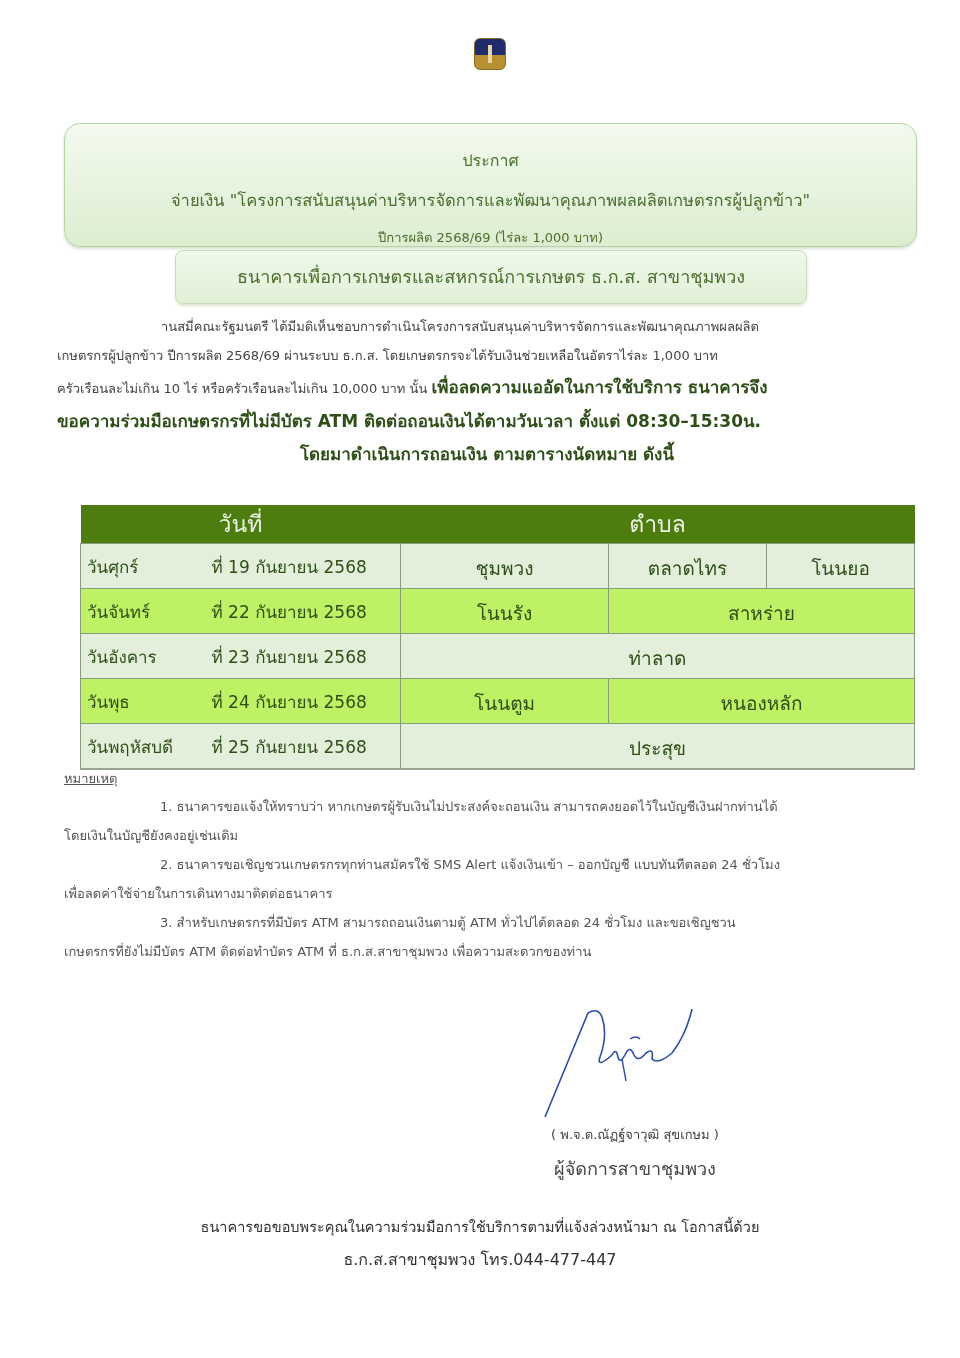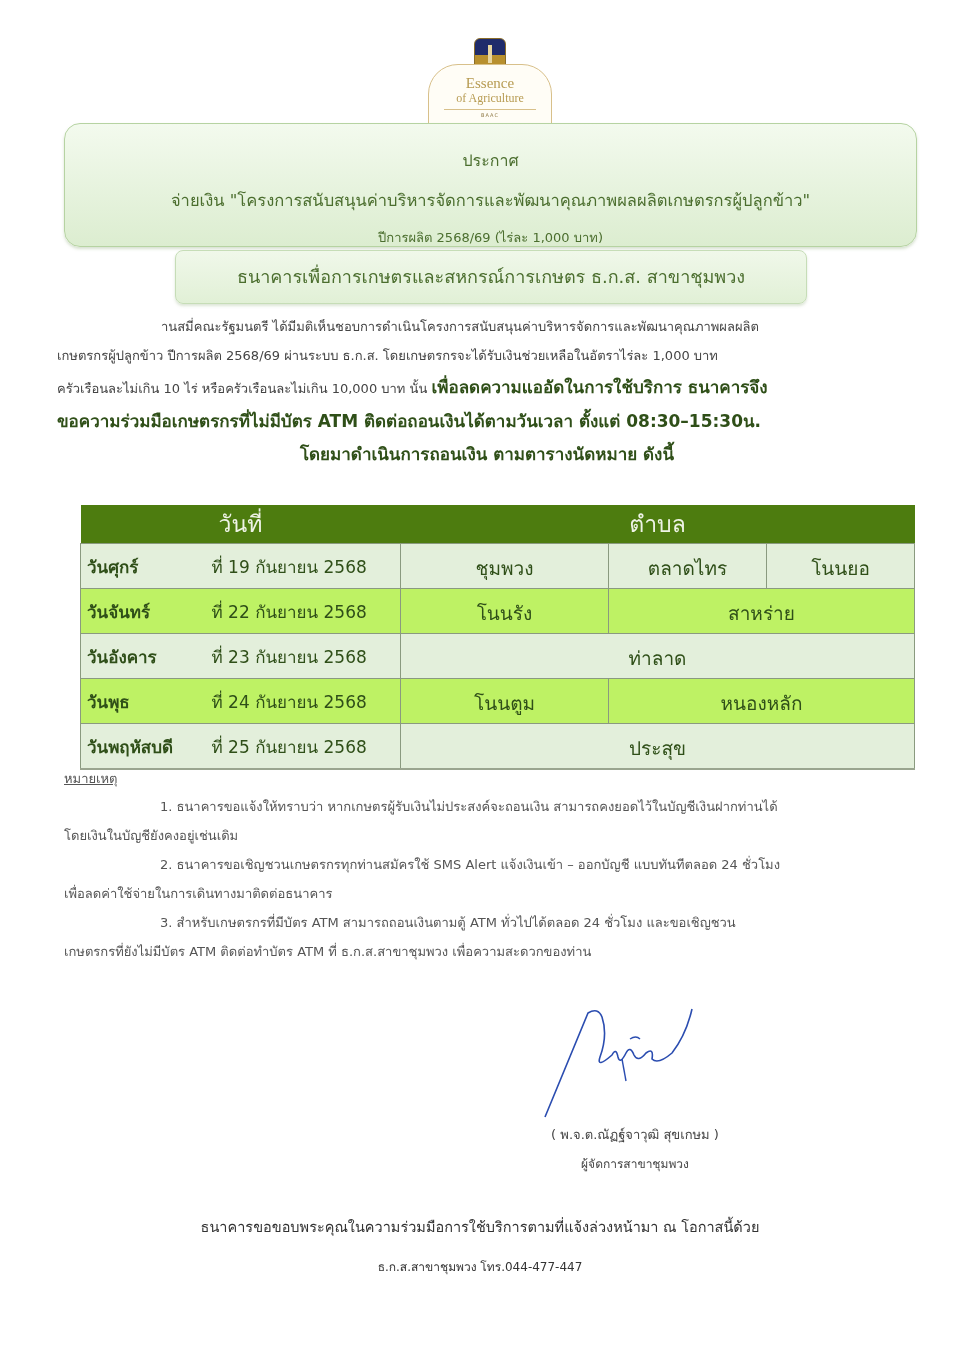--- a/index.html
+++ b/index.html
@@ -37,49 +37,44 @@
   .line.big { height:34px; line-height:34px; }
   .line.big2 { font-size:17px; font-weight:bold; color:#2f4f18; height:34px; line-height:34px; }
   .line.big3 { font-size:17px; font-weight:bold; color:#2f4f18; height:32px; line-height:32px;text-align:center; }
 
   
   .sched { position:absolute; left:80px; top:505px; width:834px; border-collapse:collapse; table-layout:fixed; }
   .sched th { background:#4d7c0f; color:#eef3e6; font-weight:normal; font-size:23px; height:34px; text-align:center; }
   .sched td { height:39px; border:1px solid #8a9a7f; font-size:17px; color:#2f4f18; }
   .sched tr.alt td { background:#e3efdb; }
   .sched tr.plain td { background:#bef264; }
-  .sched td.day { padding-left:6px; text-align:left; border-right:none;font-weight:bold; }
+  .sched td.day { padding-left:6px; text-align:left; border-right:none; }
   .sched td.date { padding-left:6px; text-align:left; border-left:none; }
   .sched td.sub { text-align:center; font-size:19px; padding-top:4px; }
   .sched tr:last-child td { border-bottom:2px solid #9aa58f; }
 
   
   .notes { position:absolute; left:64px; top:766px; width:852px; font-size:13px; color:#555; }
   .notes .head { text-decoration:underline; font-size:13px; height:26px; line-height:26px; }
   .notes .nl { height:29px; line-height:29px; white-space:nowrap; }
   .notes .nl.indent { padding-left:96px; }
 
   
   .signature { position:absolute; left:540px; top:995px; width:180px; height:130px; }
   .sig-name { position:absolute; left:530px; top:1124px; width:210px; text-align:center; font-size:13px; color:#444; }
-  .sig-title { position:absolute; left:530px; top:1154px; width:210px; text-align:center; font-size:12px; color:#444; }
+  .sig-title { position:absolute; left:530px; top:1154px; width:210px; text-align:center; font-size:18px; color:#444; }
 
   .footer1 { position:absolute; left:0; top:1215px; width:960px; text-align:center; font-size:14.5px; color:#333; }
-  .footer2 { position:absolute; left:0; top:1247px; width:960px; text-align:center; font-size:12px; color:#333;margin-top:10px; }
+  .footer2 { position:absolute; left:0; top:1247px; width:960px; text-align:center; font-size:16px; color:#333; }
 </style>
 </head>
 <body>
 
 <div class="logo">
   <div class="logo-badge"></div>
-  <div class="logo-frame">
-    <div class="logo-e">Essence</div>
-    <div class="logo-a">of Agriculture</div>
-    <div class="logo-s">BAAC</div>
-  </div>
 </div>
 
 <div class="title-box">
   <div class="t1">ประกาศ</div>
   <div class="t2">จ่ายเงิน "โครงการสนับสนุนค่าบริหารจัดการและพัฒนาคุณภาพผลผลิตเกษตรกรผู้ปลูกข้าว"</div>
   <div class="t3">ปีการผลิต 2568/69 (ไร่ละ 1,000 บาท)</div>
 </div>
 
 <div class="bank-box">
   <span>ธนาคารเพื่อการเกษตรและสหกรณ์การเกษตร ธ.ก.ส. สาขาชุมพวง</span>

